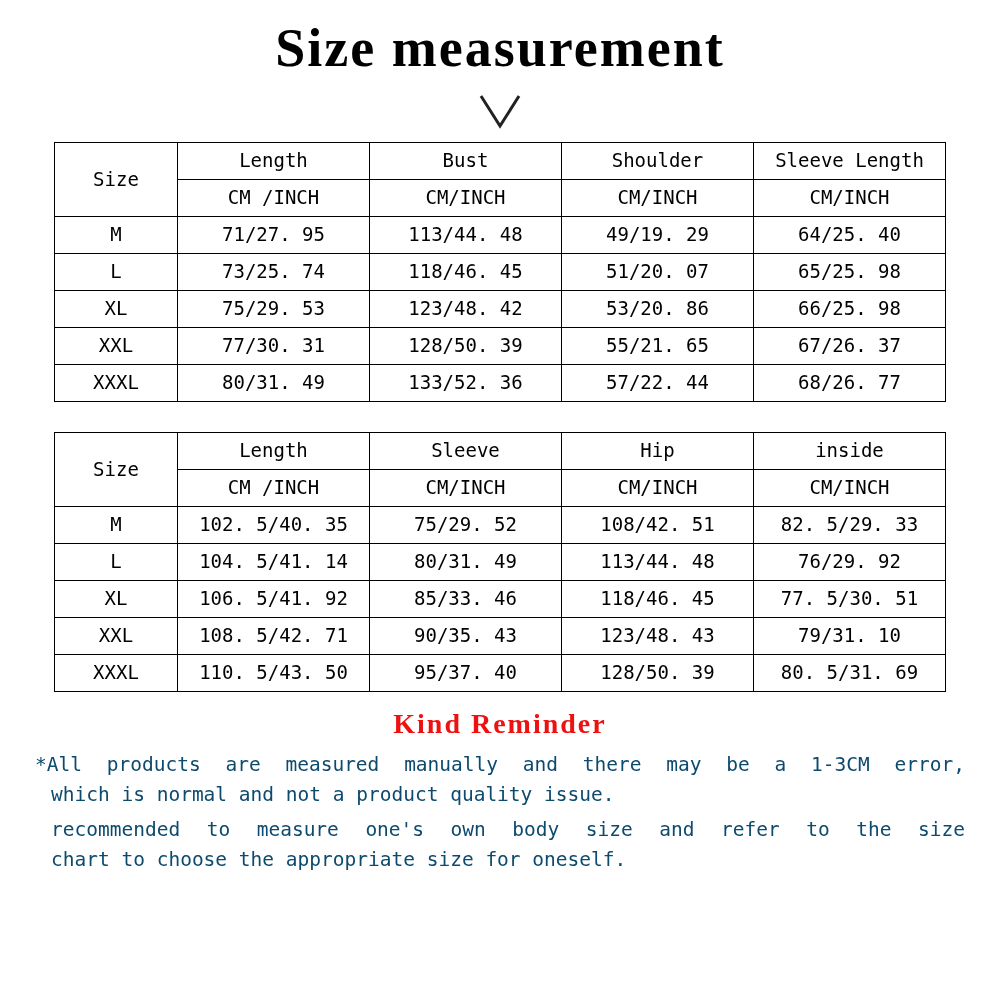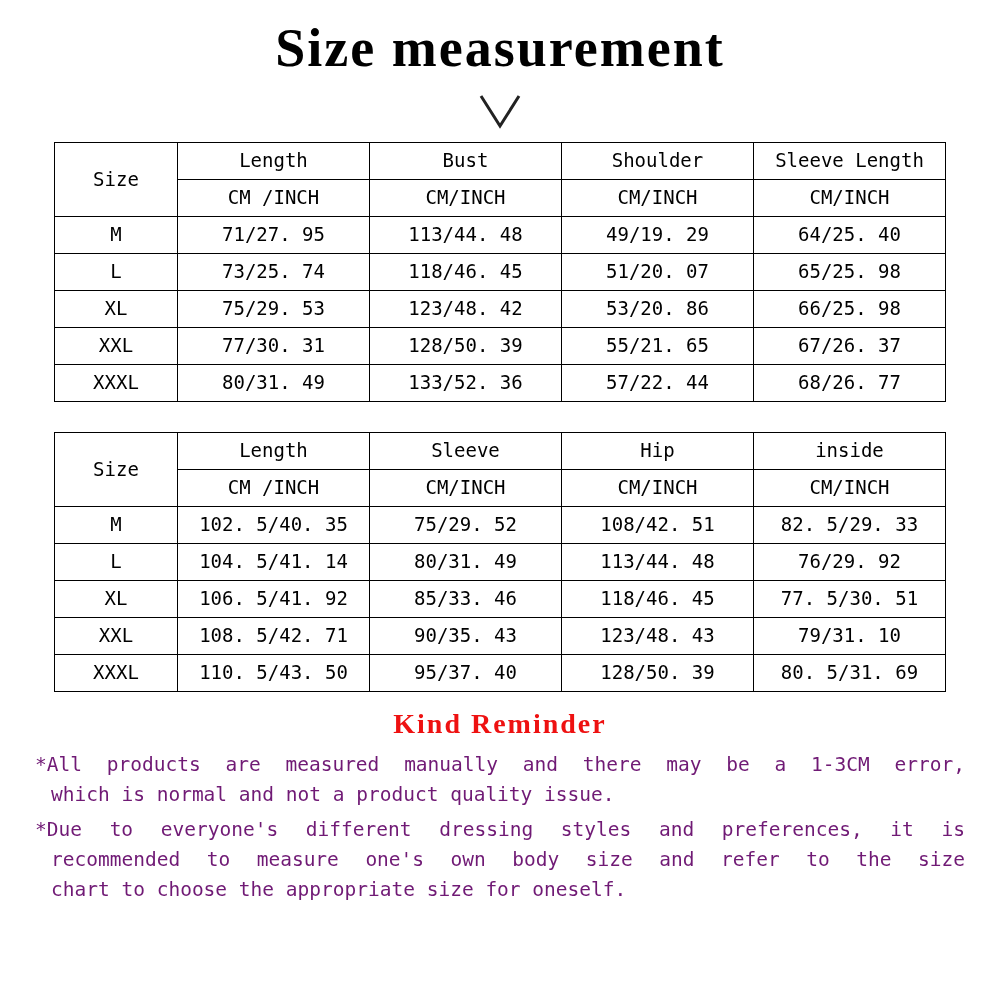--- a/index.html
+++ b/index.html
@@ -78,21 +78,21 @@
     font-size: 28px;
     letter-spacing: 2px;
     margin: 16px 0 10px 0;
   }
   .notes {
     width: 930px;
     margin: 0 auto;
     font-family: "DejaVu Sans Mono", monospace;
     font-size: 19.5px;
     line-height: 1.55;
-    color: #701a75;
+    color: #0c4a6e;
   }
   .note-block {
     margin-bottom: 4px;
   }
   .note-line-1 {
     text-align: justify;
     text-align-last: justify;
     white-space: normal;
   }
   .note-line-2 {
@@ -225,19 +225,18 @@
   </table>
 
   <div class="reminder-title">Kind  Reminder</div>
 
   <div class="notes">
     <div class="note-block">
       <div class="note-line-1">*All products are measured manually and there may be a 1-3CM error,</div>
       <div class="note-line-2">which is normal and not a product quality issue.</div>
     </div>
     <div class="note-block">
-      <div class="note-line-1">*Due to everyone's different dressing styles and preferences,  it is</div>
       <div class="note-line-2 note-just">recommended to measure one's own body size and refer to the size</div>
       <div class="note-line-2">chart to choose the appropriate size for oneself.</div>
     </div>
   </div>
 
 </div>
 
 </body></html>

